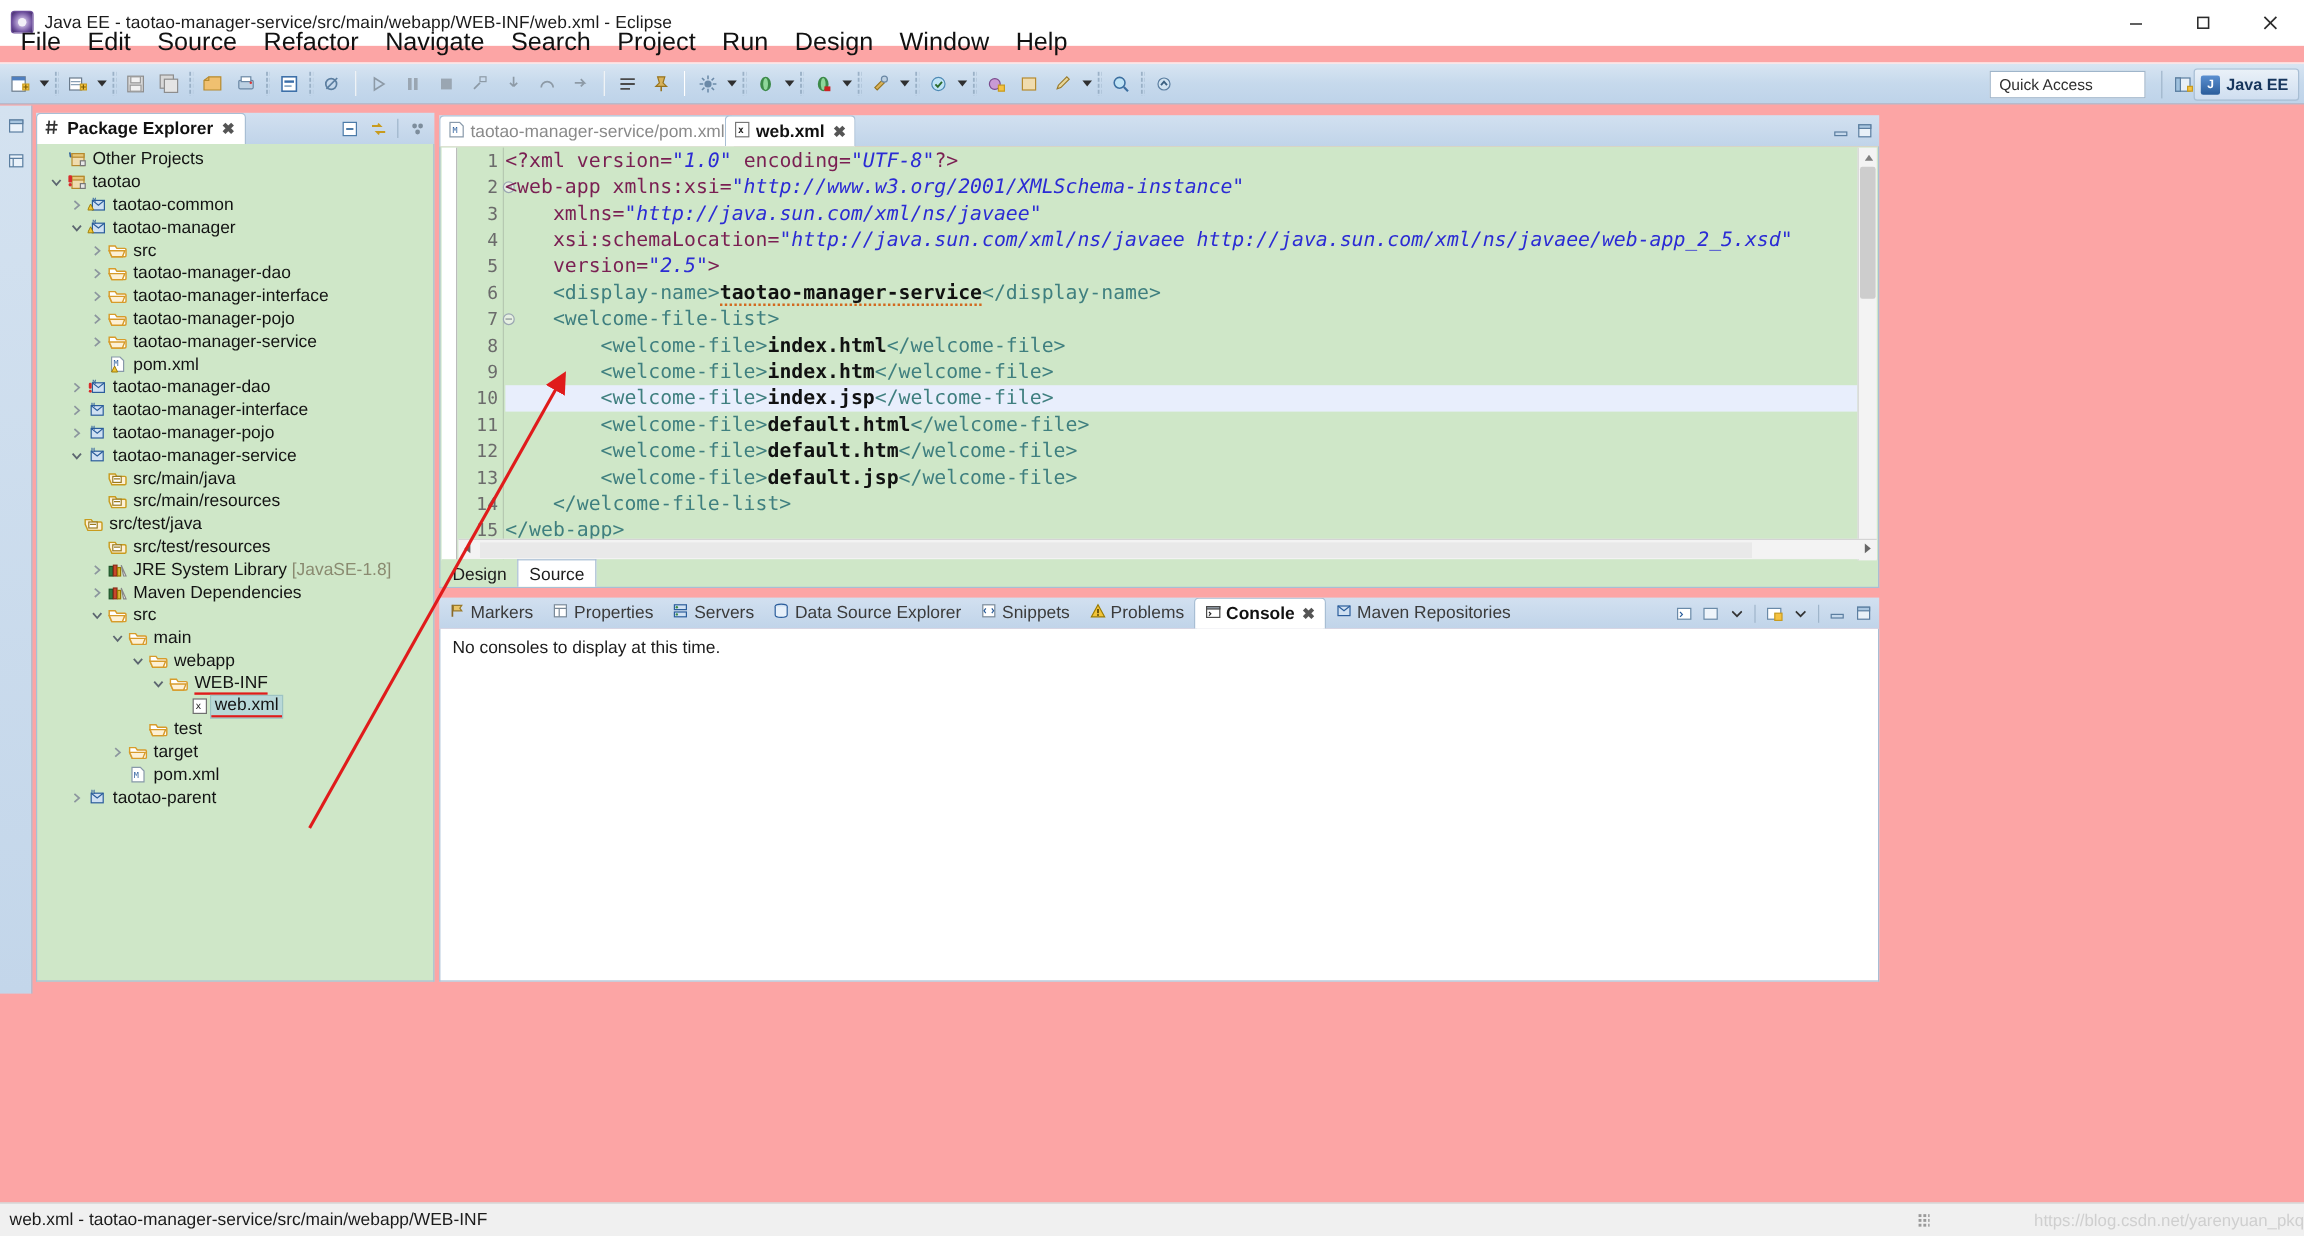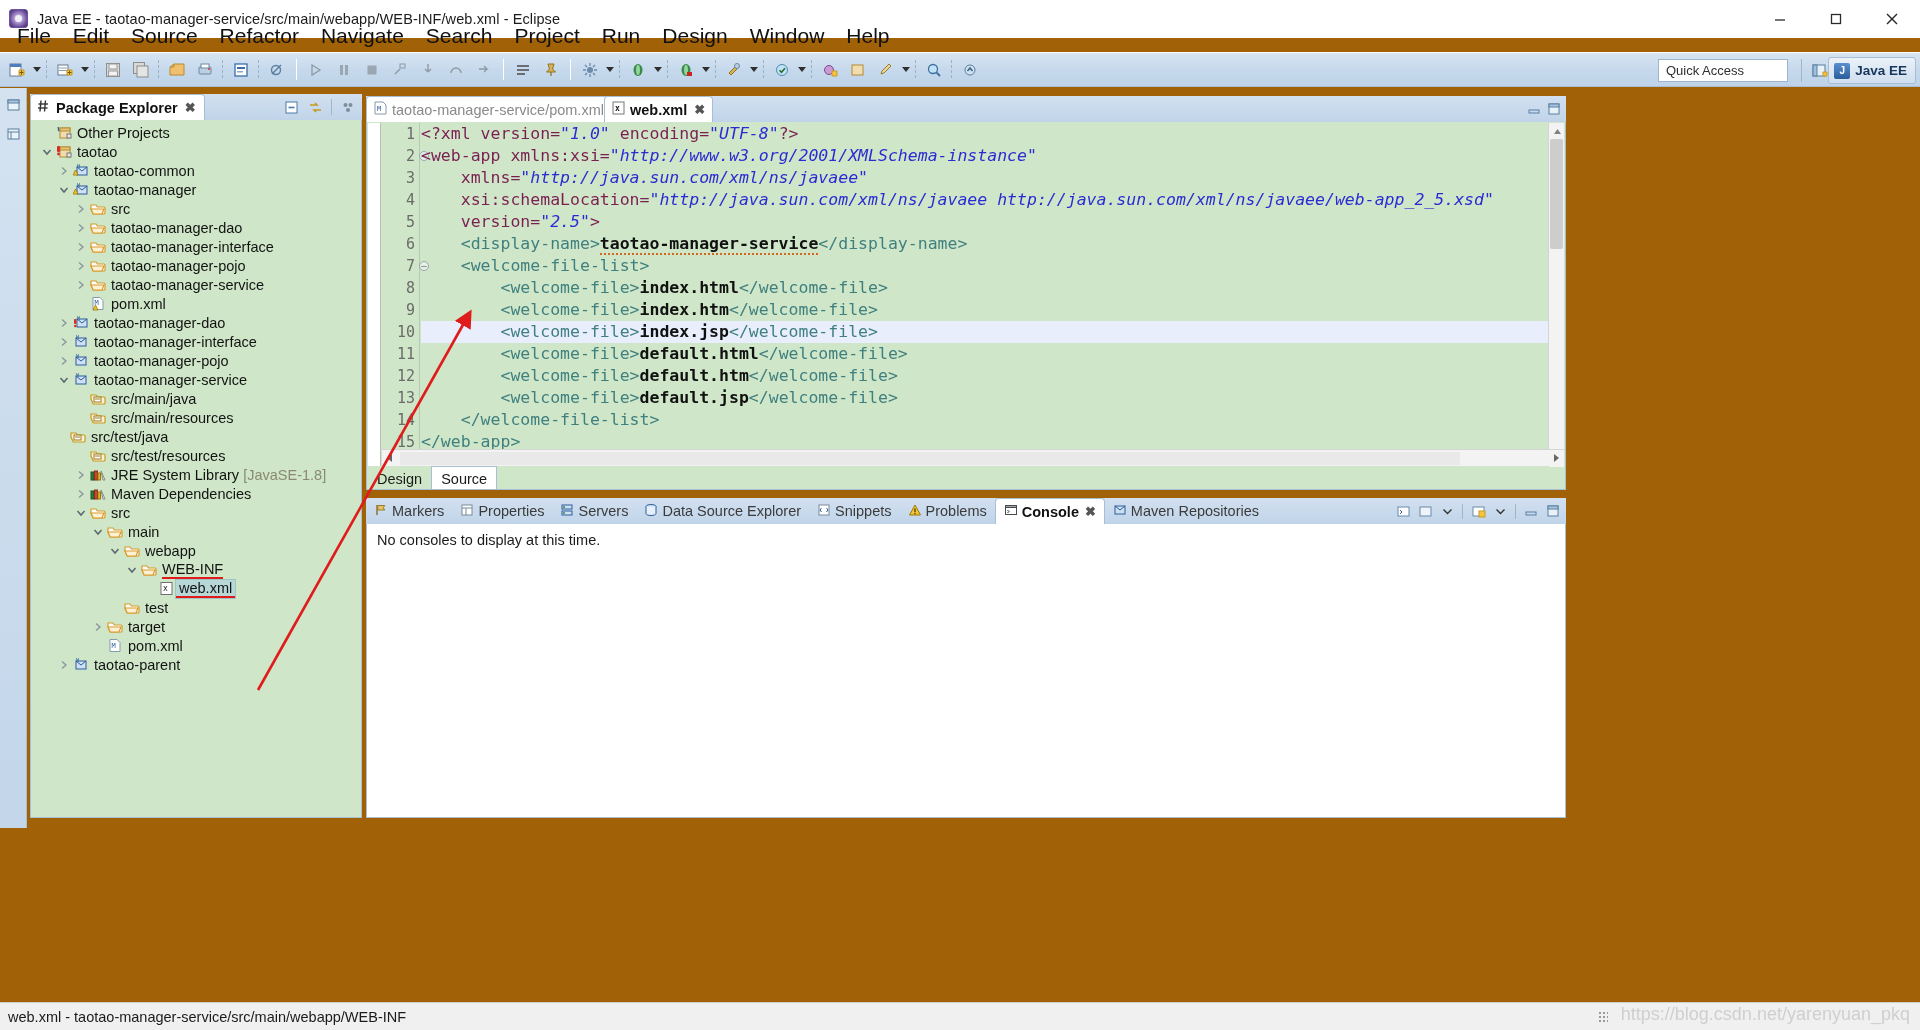--- a/index.html
+++ b/index.html
@@ -6,21 +6,21 @@
   html, body {
     margin: 0; padding: 0;
     width: 1920px; height: 1030px;
     overflow: hidden;
     background: #ffffff;
     font-family: "Liberation Sans", sans-serif;
   }
   #app {
     position: relative;
     width: 1920px; height: 1030px;
-    background: #a16207;
+    background: #fca5a5;
   }
 
   
   .titlebar {
     position: absolute; left: 0; top: 0; width: 1920px; height: 38px;
     background: #ffffff;
     display: flex; align-items: center;
     border-bottom: 1px solid #ffffff;
   }
   .title-icon {
@@ -300,22 +300,22 @@
     background: #f0f0f0; border-top: 1px solid #cfcfcf;
     display: flex; align-items: center;
   }
   .status-text { font-size: 14.5px; color: #1b1b1b; margin-left: 8px; }
   .status-grip {
     position: absolute; left: 1598px; top: 8px; width: 10px; height: 12px;
     background-image: radial-gradient(#9a9a9a 40%, transparent 41%);
     background-size: 4px 4px;
   }
   .watermark {
-    position: absolute; right: 10px; bottom: 5px;
-    font-size: 18px; color: #cfcfcf;
+    position: absolute; right: 0; bottom: 5px;
+    font-size: 14px; color: #cfcfcf;
   }
 
   
   .overlay { position:absolute; left:0; top:0; width:1920px; height:1030px; pointer-events:none; }
 </style>
 </head>
 <body>
 
 <div id="app">
 

